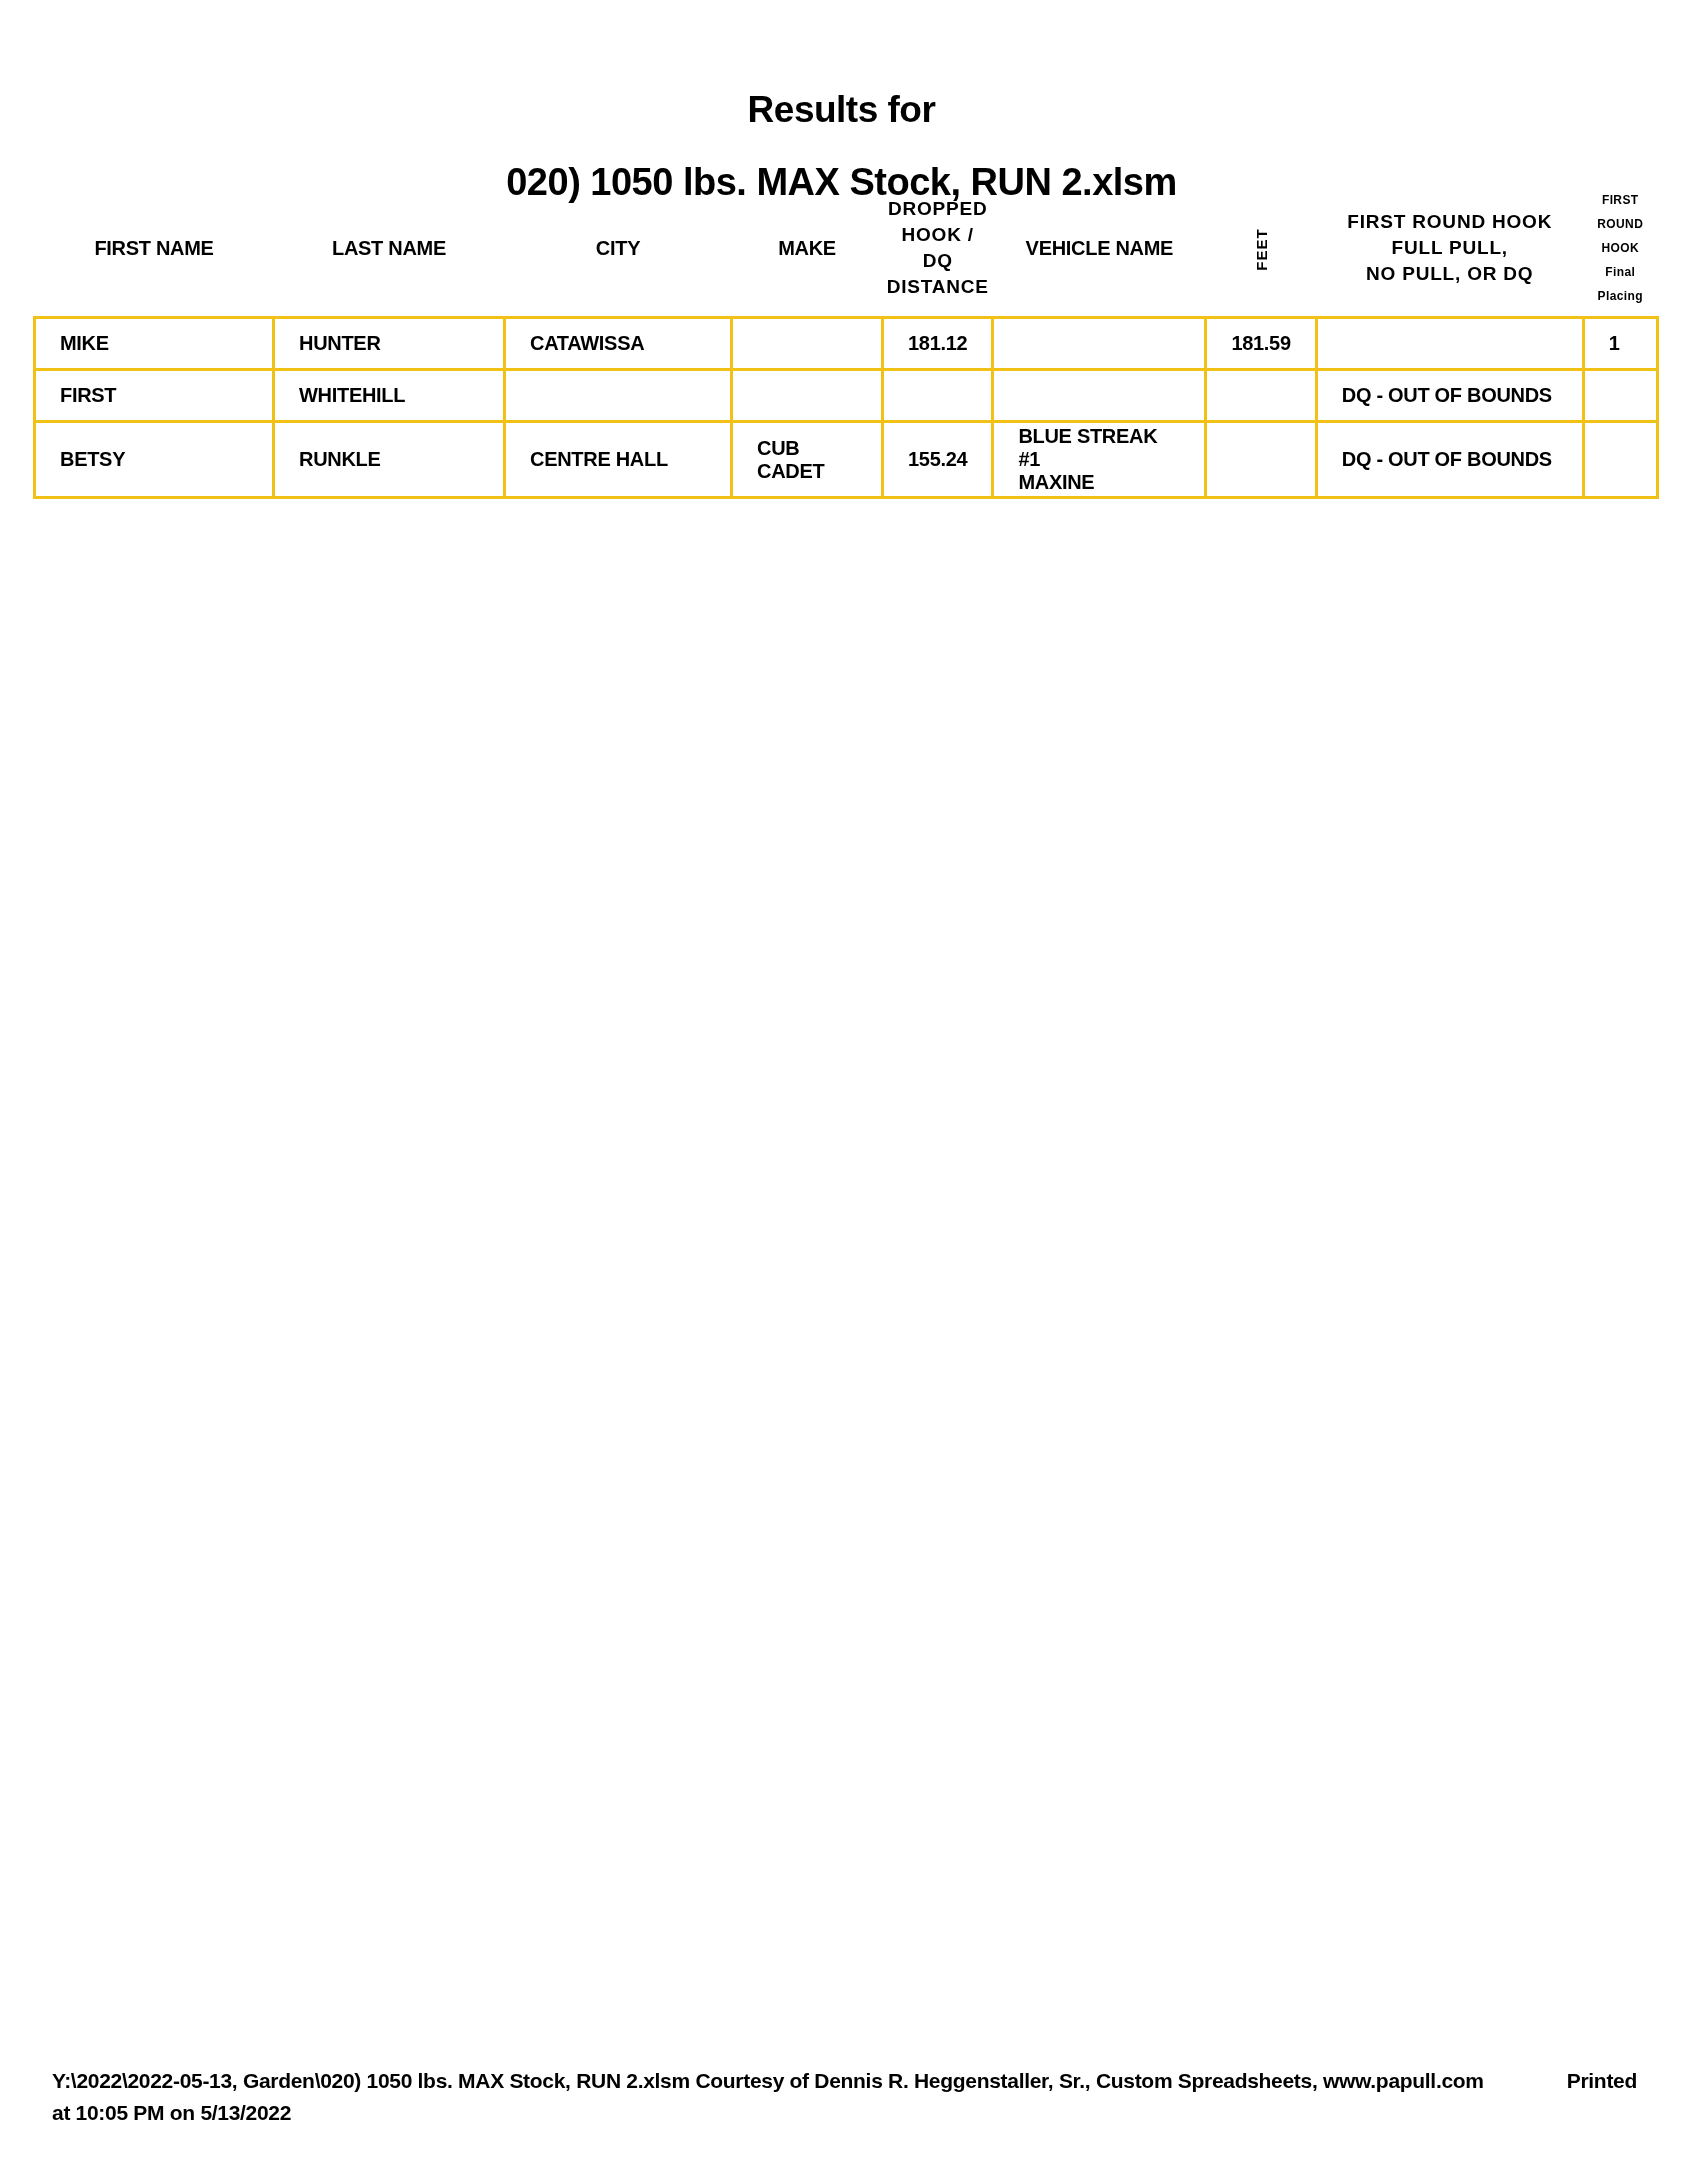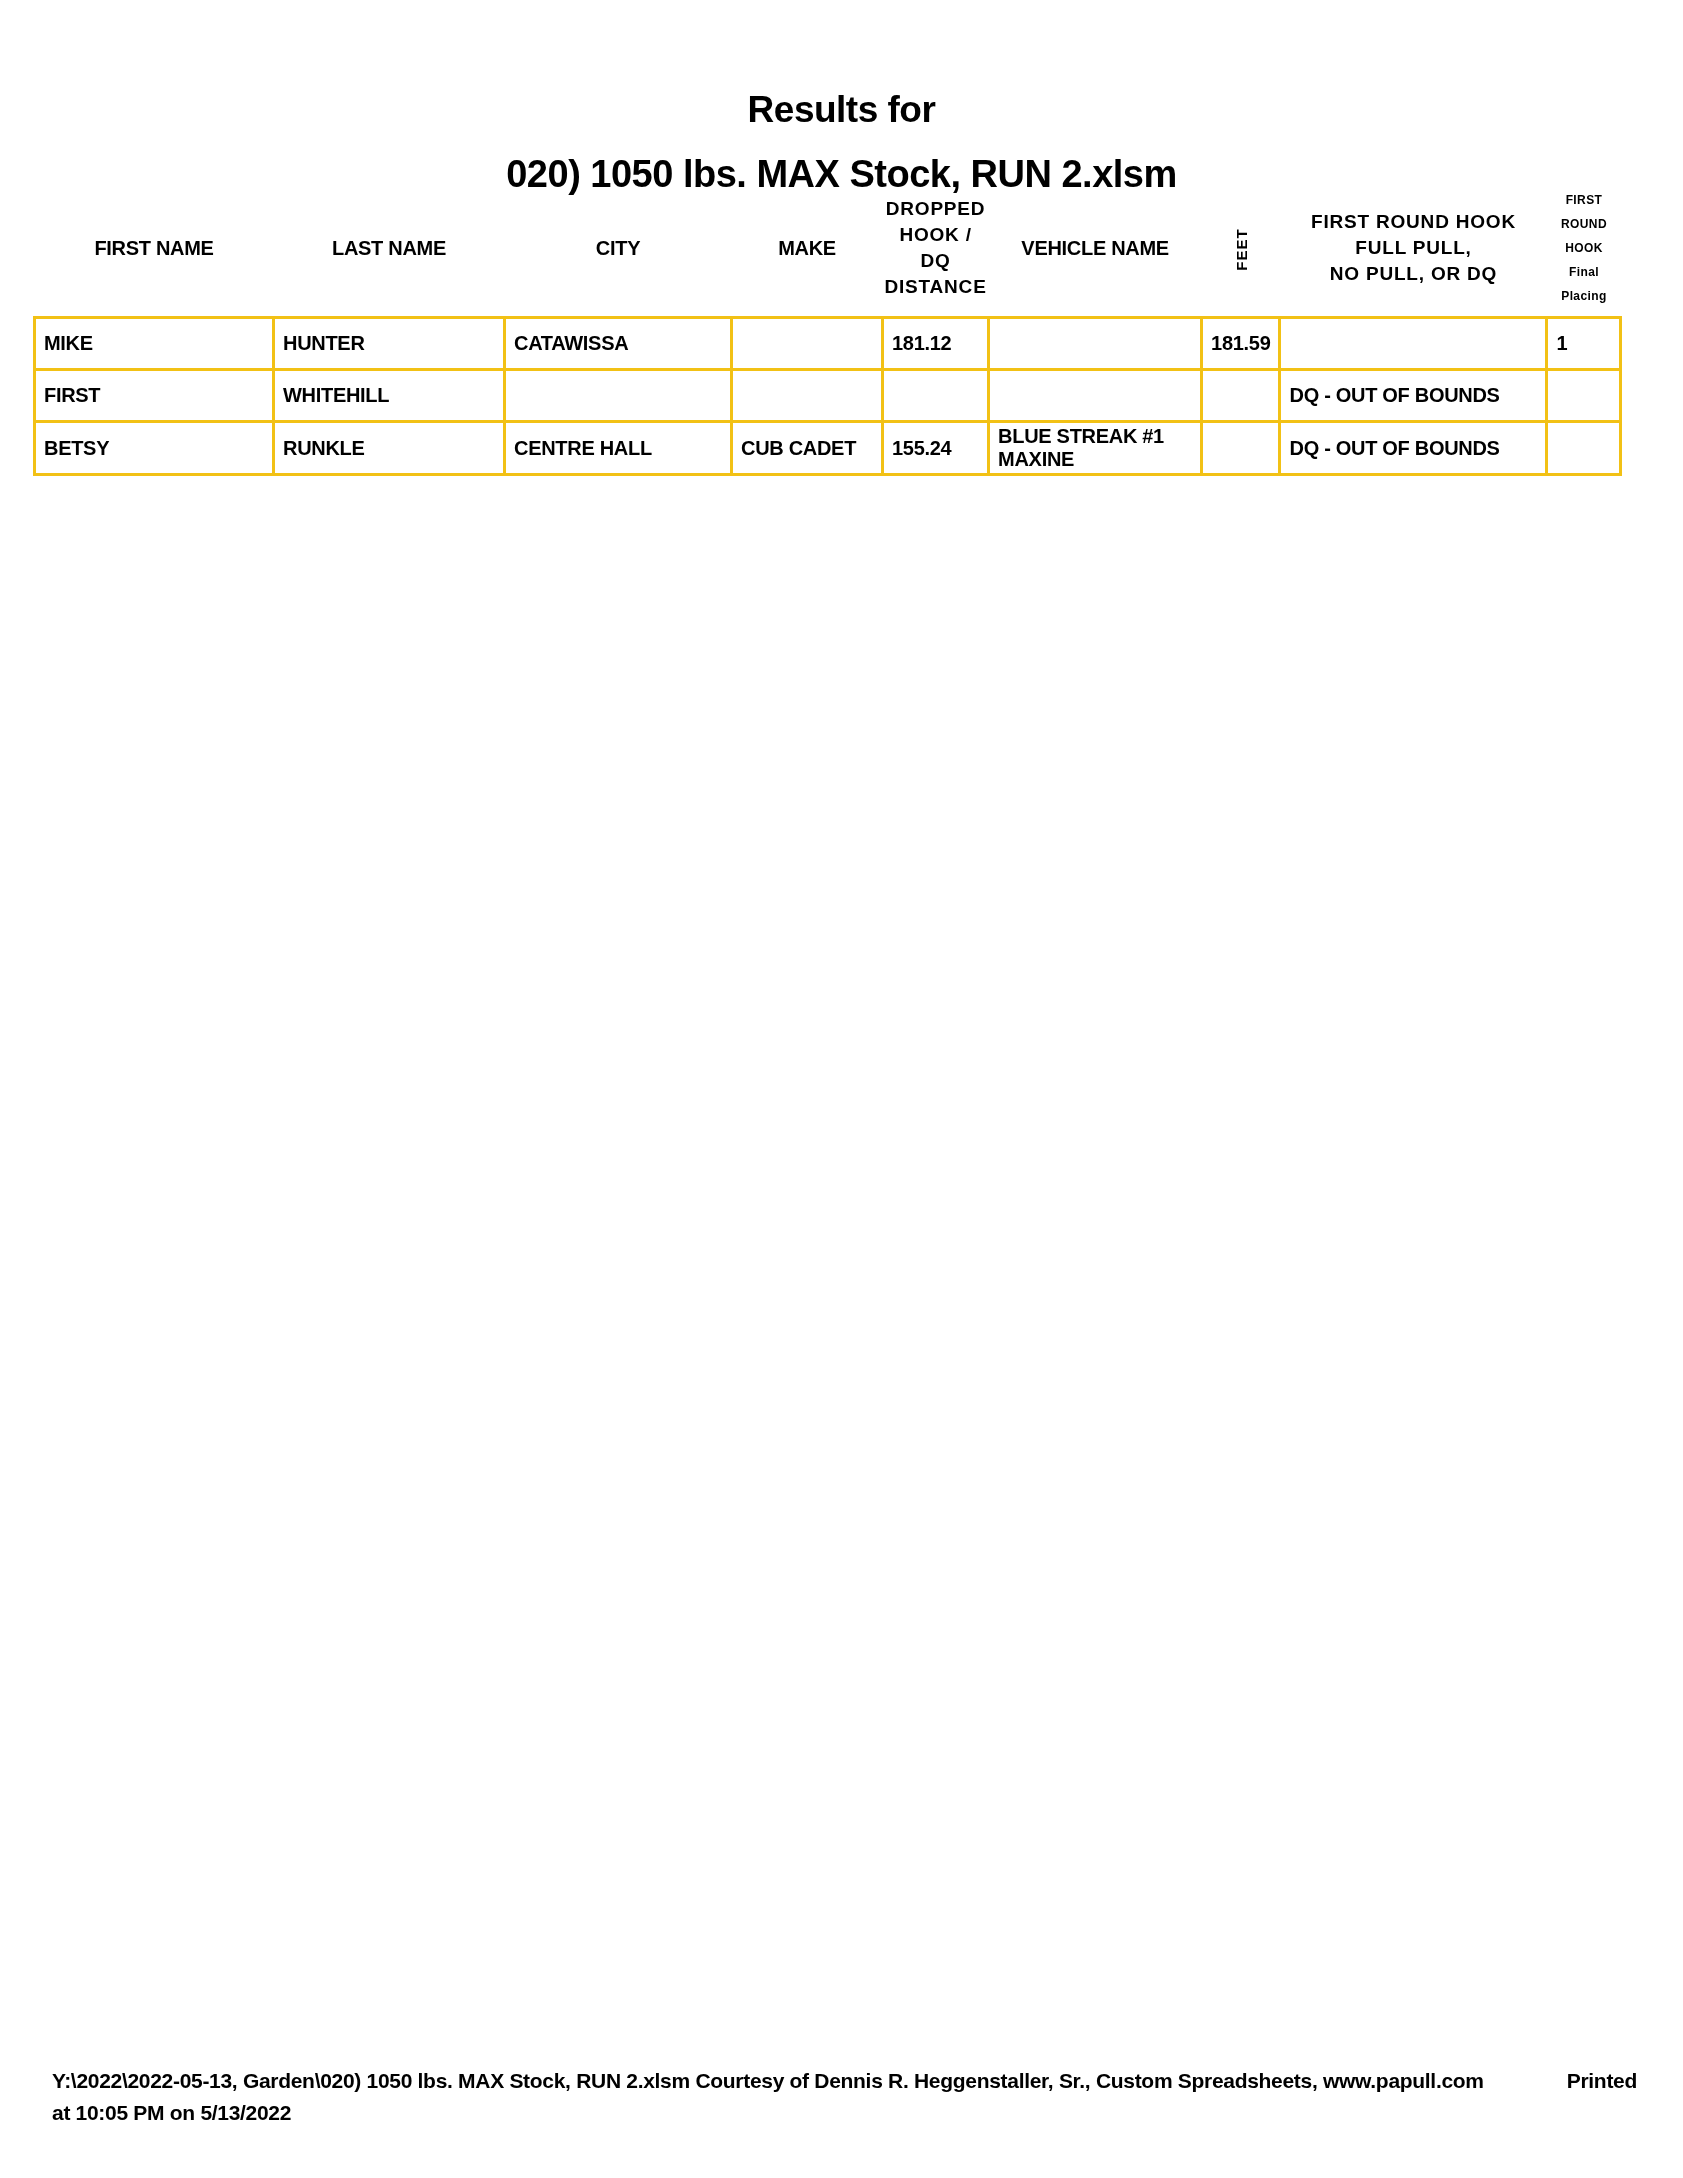--- a/index.html
+++ b/index.html
@@ -16,21 +16,21 @@
 
   
   .title-block {
     position: absolute;
     top: 57px;
     left: 0;
     width: 100%;
     text-align: center;
   }
   .title-line1 { font-size: 37px; letter-spacing: -0.5px; margin-top: 32px; }
-  .title-line2 { font-size: 38px; letter-spacing: -0.5px; margin-top: 22px; }
+  .title-line2 { font-size: 38px; letter-spacing: -0.5px; margin-top: 30px; }
 
   
   table.results {
     position: absolute;
     left: 33px;
     top: 176px;
     border-collapse: collapse;
     table-layout: fixed;
   }
   table.results thead th {
@@ -59,21 +59,21 @@
     transform: rotate(-90deg);
     font-size: 15px;
     letter-spacing: 1px;
     white-space: nowrap;
   }
   table.results tbody td {
     border: 3px solid var(--gold, #F2C115);
     height: 45px;
     font-size: 20px;
     vertical-align: middle;
-    padding: 2px 8px;
+    padding: 2px 24px;
     white-space: pre-line;
     letter-spacing: -0.3px;
     overflow: hidden;
   }
   table.results tbody tr.row-tall td { height: 46px; }
   td.al { text-align: left; padding-left: 10px; }
   td.ac { }
   td.open-right { border-right: none; }
 
   

